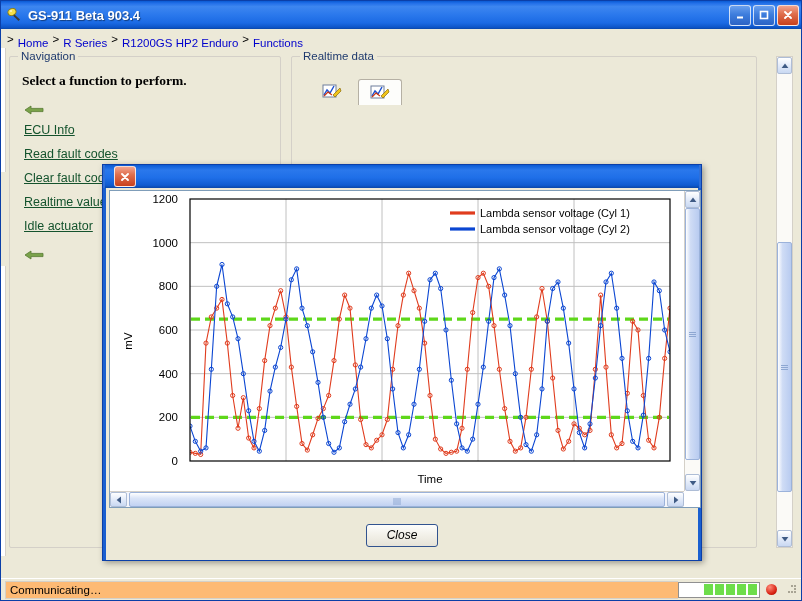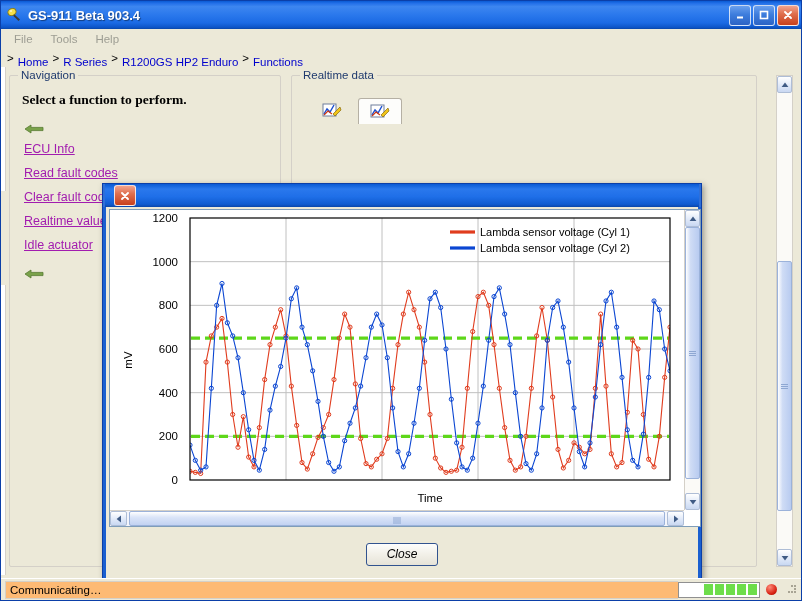--- a/index.html
+++ b/index.html
@@ -125,21 +125,21 @@
     font-size: 13.5px; font-weight: bold; color: #000;
     font-family: "Liberation Serif", serif;
     white-space: nowrap;
   }
   .back-arrow {
     position: absolute; left: 14px;
     width: 20px; height: 12px;
   }
   .nav-link {
     position: absolute; left: 14px;
-    font-size: 12.5px; color: #a21caf;
+    font-size: 12.5px; color: #14532d;
     text-decoration: underline; cursor: pointer;
     white-space: nowrap;
   }
 
   
   .rt-toolbtn {
     position: absolute; top: 22px;
     width: 44px; height: 26px;
     display: flex; align-items: center; justify-content: center;
   }
@@ -333,25 +333,20 @@
           <rect x="1.5" y="1.5" width="7" height="7" fill="none" stroke="#fff" stroke-width="1.6"></rect>
         </svg>
     </span>
     <span class="winbtn close">
       <svg width="10" height="10" viewBox="0 0 10 10">
         <path d="M2 2 L8 8 M8 2 L2 8" stroke="#fff" stroke-width="1.9" stroke-linecap="round"></path>
       </svg>
     </span>
   </div>
 
-  <div id="menu-bar">
-    <span class="menu-item">File</span>
-    <span class="menu-item">Tools</span>
-    <span class="menu-item">Help</span>
-  </div>
 
   <div id="breadcrumb">
     <span class="sep">&gt;</span>
     <a>Home</a>
     <span class="sep">&gt;</span>
     <a>R Series</a>
     <span class="sep">&gt;</span>
     <a>R1200GS HP2 Enduro</a>
     <span class="sep">&gt;</span>
     <a>Functions</a>

